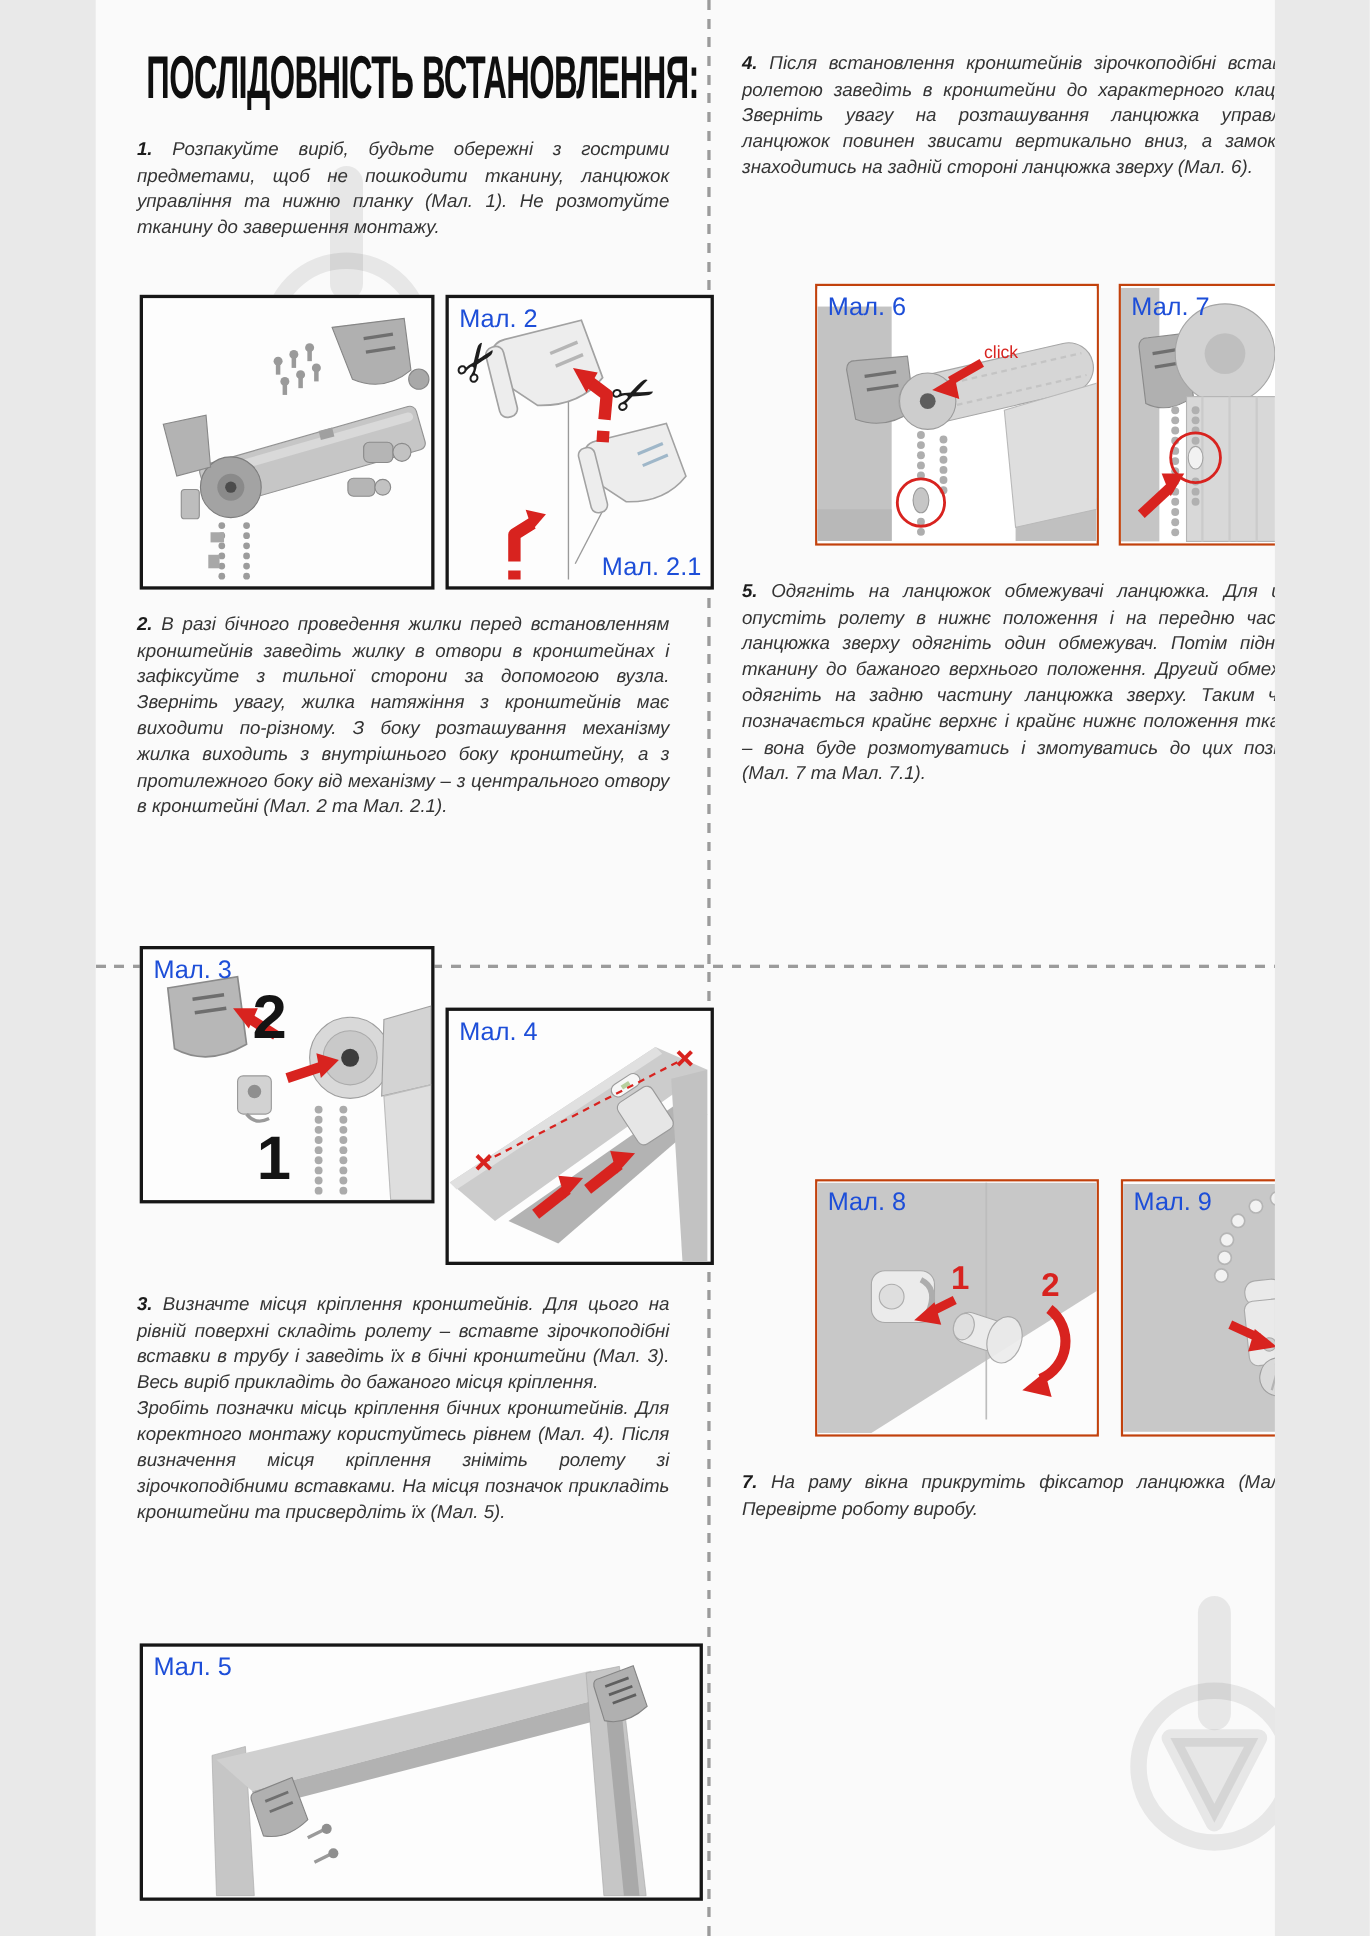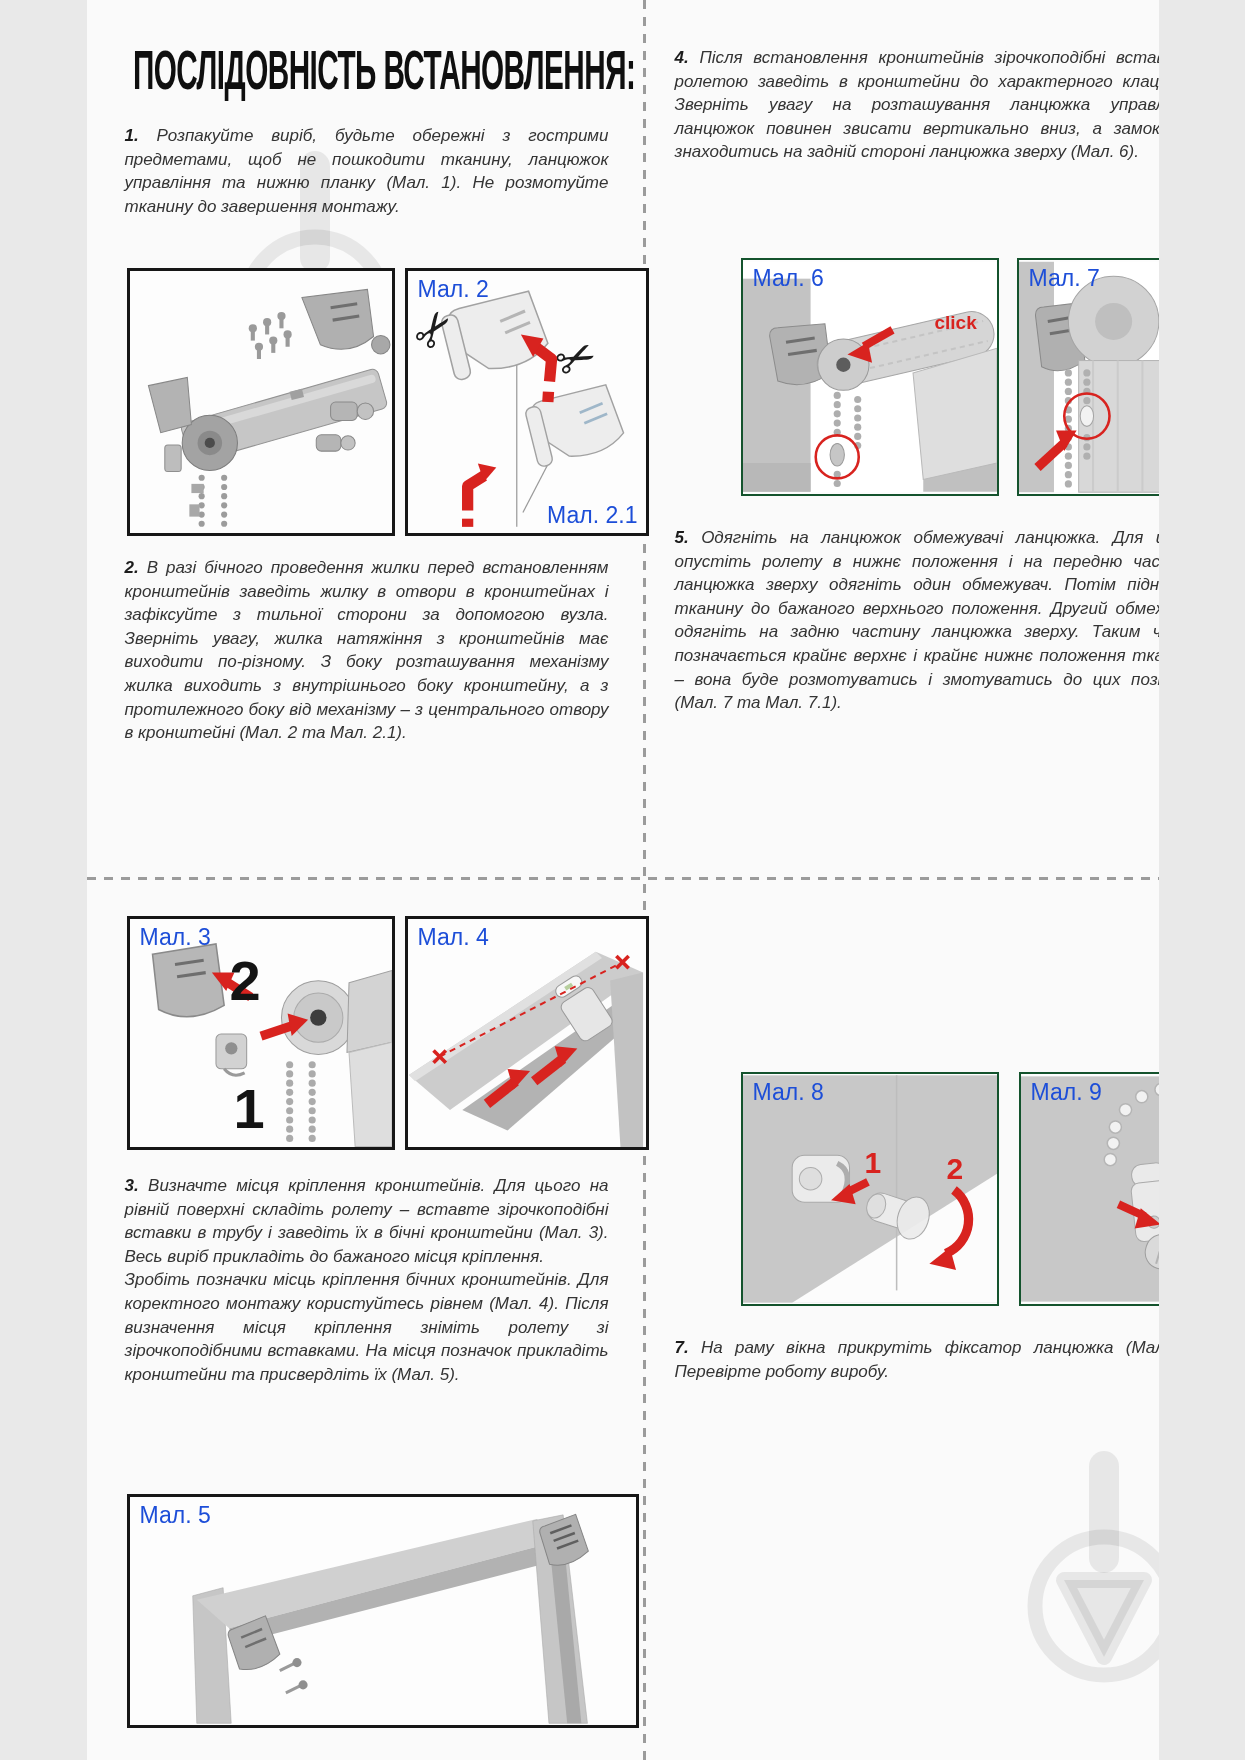--- a/index.html
+++ b/index.html
@@ -24,38 +24,38 @@
   .stepnum{color:#1c1c1c;font-weight:bold;}
   #s1{left:38px;top:124px;width:484px}
   #s2{left:38px;top:556px;width:484px}
   #s3{left:38px;top:1174px;width:484px}
   #s4{left:588px;top:46px;width:527px}
   #s5{left:588px;top:526px;width:527px}
   #s6{left:588px;top:916px;width:527px}
   #s7{left:588px;top:1336px;width:527px}
   
   .figbox{position:absolute;background:#fdfdfd;border:3px solid #161616;z-index:2;}
-  .figbox.thin{border:2px solid #14532d;}
+  .figbox.thin{border:2px solid #c2410c;}
   .figbox svg{width:100%;height:100%;display:block;}
   .figlabel{position:absolute;left:10px;top:5px;font-size:23px;color:#1d4ed8;z-index:4;}
   .figlabel.br{left:auto;top:auto;right:8px;bottom:4px;margin-left:14px;}
   #fig1{left:40px;top:268px;width:262px;height:262px}
   #fig2{left:318px;top:268px;width:238px;height:262px}
-  #fig3{left:40px;top:916px;width:262px;height:228px}
+  #fig3{left:40px;top:860px;width:262px;height:228px}
   #fig4{left:318px;top:916px;width:238px;height:228px}
   #fig5{left:40px;top:1494px;width:506px;height:228px}
   #fig6{left:654px;top:258px;width:254px;height:234px}
   #fig7{left:930px;top:258px;width:144px;height:234px}
   #fig71{left:1077px;top:258px;width:131px;height:234px}
   #fig8{left:654px;top:1072px;width:254px;height:230px}
   #fig9{left:932px;top:1072px;width:276px;height:230px}
   
   .bignum{position:absolute;font-weight:bold;color:#141414;font-size:56px;z-index:4;line-height:1;}
   .rednum{position:absolute;font-weight:bold;color:var(--accent,#d8231f);font-size:30px;z-index:4;line-height:1;}
-  .clicklbl{position:absolute;font-weight:bold;color:var(--accent,#d8231f);font-size:19px;z-index:4;margin-left:40px;}
+  .clicklbl{position:absolute;font-weight:normal;color:var(--accent,#d8231f);font-size:16px;z-index:4;}
   
   .wm{position:absolute;width:162px;height:238px;z-index:2;pointer-events:none;}
   #wm-top{left:147px;top:148px;}
   #wm-bottom{left:936px;top:1448px;}
   .wm path,.wm rect{fill:rgba(0,0,0,0.075);}
   .wm circle{stroke:rgba(0,0,0,0.075);fill:none;}
   
   #pn-line{position:absolute;left:1203px;top:1698px;height:62px;width:0;
     border-left:2px solid #8a8a8a;z-index:3;}
   #pn{position:absolute;left:1216px;top:1700px;font-size:21px;color:#4a4a4a;z-index:3;}

